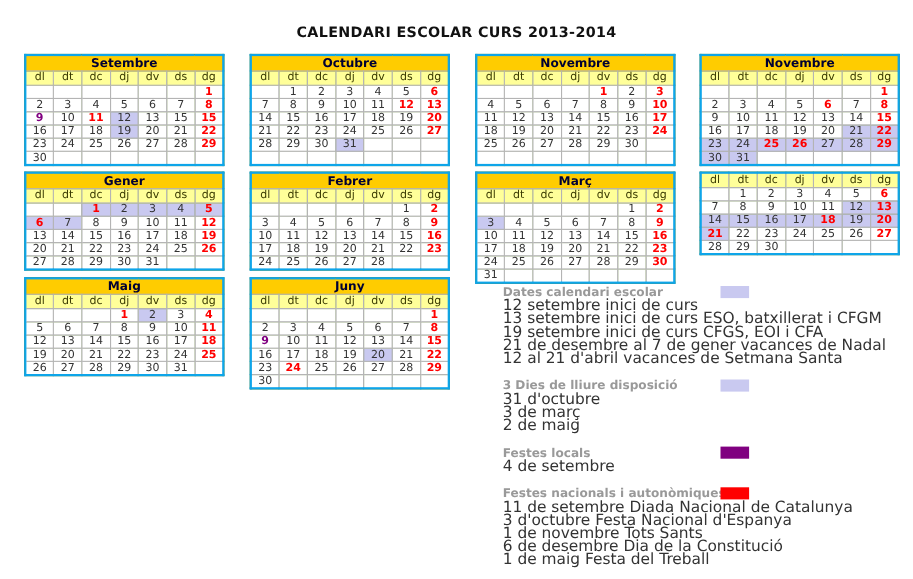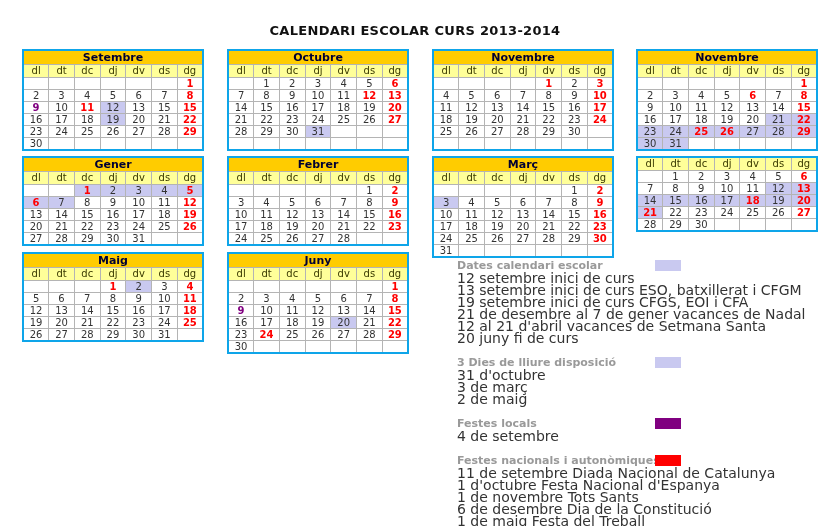--- a/index.html
+++ b/index.html
@@ -719,38 +719,37 @@
     </div>
   <div class="legend">
       <div class="lsec">
         <div class="lhead">Dates calendari escolar</div>
         <div class="lswatch" style="background: rgb(201, 201, 240);"></div>
         <div class="litem">12 setembre inici de curs</div>
         <div class="litem">13 setembre inici de curs ESO, batxillerat i CFGM</div>
         <div class="litem">19 setembre inici de curs CFGS, EOI i CFA</div>
         <div class="litem">21 de desembre al 7 de gener vacances de Nadal</div>
         <div class="litem">12 al 21 d'abril vacances de Setmana Santa</div>
-        <div class="litem">20 juny fi de curs</div>
       </div>
       <div class="lsec">
         <div class="lhead">3 Dies de lliure disposició</div>
         <div class="lswatch" style="background: rgb(201, 201, 240);"></div>
         <div class="litem">31 d'octubre</div>
         <div class="litem">3 de març</div>
         <div class="litem">2 de maig</div>
       </div>
       <div class="lsec">
         <div class="lhead">Festes locals</div>
         <div class="lswatch" style="background: rgb(128, 0, 128);"></div>
         <div class="litem">4 de setembre</div>
       </div>
       <div class="lsec">
         <div class="lhead">Festes nacionals i autonòmiques</div>
         <div class="lswatch" style="background: rgb(255, 0, 0);"></div>
         <div class="litem">11 de setembre Diada Nacional de Catalunya</div>
-        <div class="litem">1 d'octubre Festa Nacional d'Espanya</div>
+        <div class="litem">3 d'octubre Festa Nacional d'Espanya</div>
         <div class="litem">1 de novembre Tots Sants</div>
         <div class="litem">6 de desembre Dia de la Constitució</div>
         <div class="litem">1 de maig Festa del Treball</div>
       </div>
     </div>
   <div class="bottom-border"></div>
 </div>
 
 </body></html>

